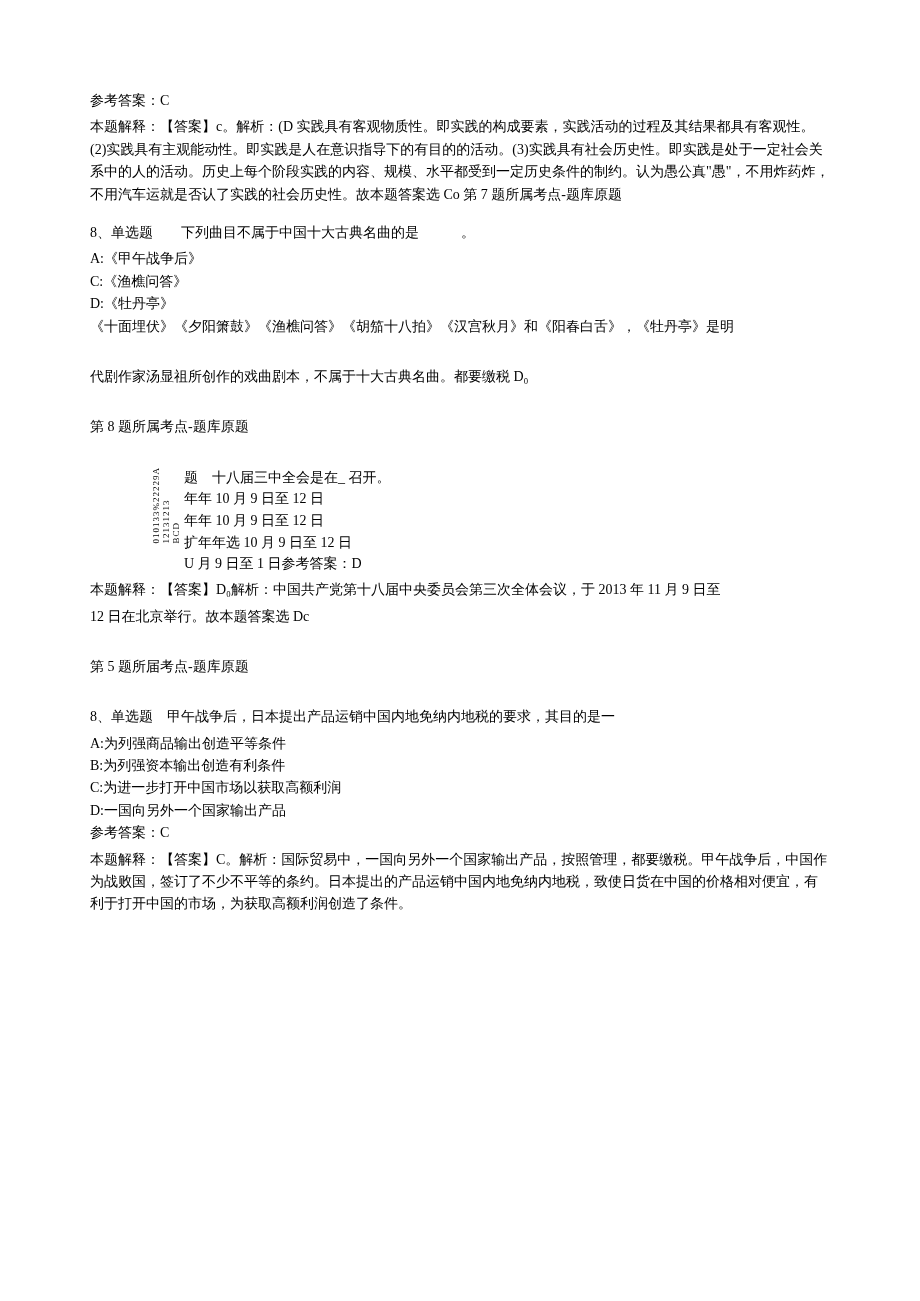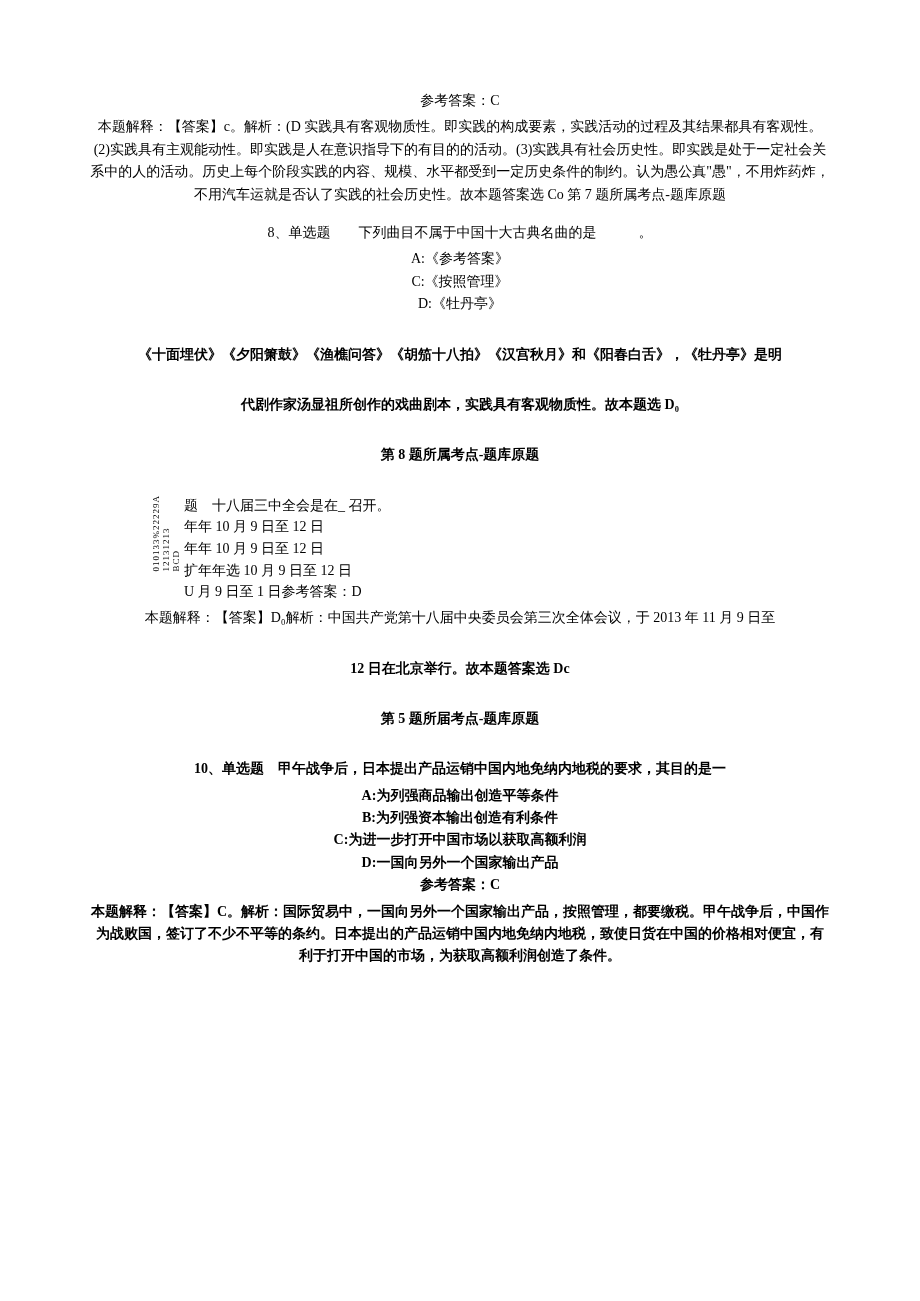--- a/index.html
+++ b/index.html
@@ -13,26 +13,23 @@
     width: 920px;
   }
   .page {
     padding: 90px 90px 90px 90px;
   }
   .block {
     margin-bottom: 16px;
   }
   .para {
     margin: 0 0 4px 0;
-    text-align: center;
   }
   .spaced {
-    margin-top: 28px;
     margin-bottom: 28px;
-    font-weight: bold;
   }
   .tight {
     margin-bottom: 0;
   }
   .q9-wrap {
     position: relative;
     margin-bottom: 4px;
   }
   .q9-vertical {
     position: absolute;
@@ -59,25 +56,25 @@
 
 <div class="page">
 
   <div class="block">
     <p class="para">参考答案：C</p>
     <p class="para">本题解释：【答案】c。解析：(D 实践具有客观物质性。即实践的构成要素，实践活动的过程及其结果都具有客观性。(2)实践具有主观能动性。即实践是人在意识指导下的有目的的活动。(3)实践具有社会历史性。即实践是处于一定社会关系中的人的活动。历史上每个阶段实践的内容、规模、水平都受到一定历史条件的制约。认为愚公真"愚"，不用炸药炸，不用汽车运就是否认了实践的社会历史性。故本题答案选 Co 第 7 题所属考点-题库原题</p>
   </div>
 
   <div class="block">
     <p class="para">8、单选题　　下列曲目不属于中国十大古典名曲的是　　　。</p>
-    <p class="para tight">A:《参考答案》</p>
-    <p class="para tight">C:《按照管理》</p>
+    <p class="para tight">A:《甲午战争后》</p>
+    <p class="para tight">C:《渔樵问答》</p>
     <p class="para tight">D:《牡丹亭》</p>
     <p class="para spaced">《十面埋伏》《夕阳箫鼓》《渔樵问答》《胡笳十八拍》《汉宫秋月》和《阳春白舌》，《牡丹亭》是明</p>
-    <p class="para spaced">代剧作家汤显祖所创作的戏曲剧本，实践具有客观物质性。故本题选 D₀</p>
+    <p class="para spaced">代剧作家汤显祖所创作的戏曲剧本，不属于十大古典名曲。都要缴税 D₀</p>
     <p class="para spaced">第 8 题所属考点-题库原题</p>
   </div>
 
   <div class="q9-wrap">
     <div class="q9-vertical">
       <span class="vline">010133%22229A</span>
       <span class="vline">12131213</span>
       <span class="vline">BCD</span>
     </div>
     <div class="q9-lines">
@@ -86,21 +83,21 @@
       <div>年年 10 月 9 日至 12 日</div>
       <div>扩年年选 10 月 9 日至 12 日</div>
       <div>U 月 9 日至 1 日参考答案：D</div>
     </div>
   </div>
   <p class="para">本题解释：【答案】D₀解析：中国共产党第十八届中央委员会第三次全体会议，于 2013 年 11 月 9 日至</p>
   <p class="para spaced">12 日在北京举行。故本题答案选 Dc</p>
   <p class="para spaced">第 5 题所届考点-题库原题</p>
 
   <div class="block spaced">
-    <p class="para">10、单选题　甲午战争后，日本提出产品运销中国内地免纳内地税的要求，其目的是一</p>
+    <p class="para">8、单选题　甲午战争后，日本提出产品运销中国内地免纳内地税的要求，其目的是一</p>
     <p class="para tight">A:为列强商品输出创造平等条件</p>
     <p class="para tight">B:为列强资本输出创造有利条件</p>
     <p class="para tight">C:为进一步打开中国市场以获取高额利润</p>
     <p class="para tight">D:一国向另外一个国家输出产品</p>
     <p class="para">参考答案：C</p>
     <p class="para">本题解释：【答案】C。解析：国际贸易中，一国向另外一个国家输出产品，按照管理，都要缴税。甲午战争后，中国作为战败国，签订了不少不平等的条约。日本提出的产品运销中国内地免纳内地税，致使日货在中国的价格相对便宜，有利于打开中国的市场，为获取高额利润创造了条件。</p>
   </div>
 
 </div>
 

